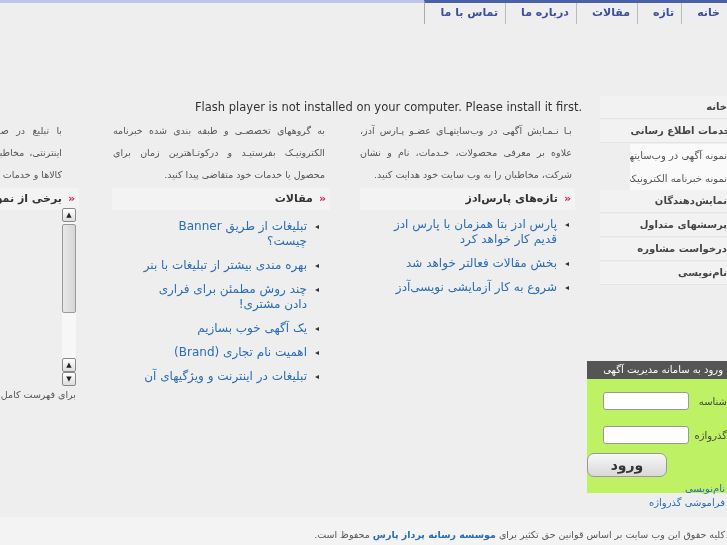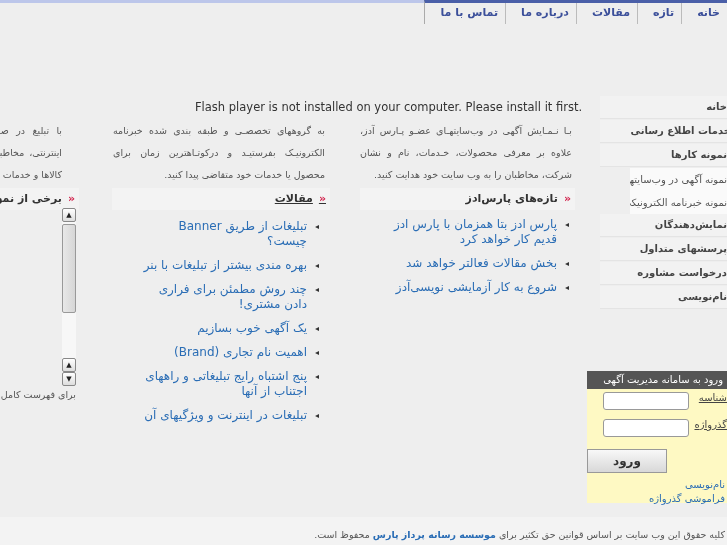--- a/index.html
+++ b/index.html
@@ -27,34 +27,34 @@
     border-bottom:1px solid #e4e4e4; margin-bottom:1px; white-space:nowrap; overflow:hidden;
   }
   .side-sub {
     background:#fafafa; margin-left:30px; padding:0;
   }
   .side-sub a {
     display:block; height:23px; line-height:23px; font-size:10px; font-weight:normal;
     color:#555; text-decoration:none; text-align:right; padding-right:0; white-space:nowrap; overflow:hidden;
   }
   .login-box {
-    position:absolute; right:0; top:371px; width:140px; height:132px; background:#fef9c3;
+    position:absolute; right:0; top:361px; width:140px; height:132px; background:#bef264;
   }
   .login-title {
     background:#555; color:#fff; font-size:10px; height:18px; line-height:18px;
     padding-right:4px; white-space:nowrap; overflow:hidden; text-align:right;
   }
-  .login-row { display:flex; height:24px; margin-top:3px;text-decoration:underline; }
+  .login-row { display:flex; align-items:center; height:24px; margin-top:10px; }
   .login-row label { width:38px; font-size:10px; color:#444; text-align:right; }
   .login-row input {
     width:80px; height:16px; border:1px solid #999; border-radius:3px; background:#fff; padding:0 2px;
   }
   .login-btn {
-    display:block; margin:6px 2px 0 0; width:80px; height:24px; font-size:12px; font-weight:bold;
-    border:1px solid #999; border-radius:0; background:linear-gradient(#f8f8f8,#d8d8d8); color:#333;
+    display:block; margin:6px 2px 0 0; width:80px; height:24px; font-size:14px; font-weight:bold;
+    border:1px solid #999; border-radius:7px; background:linear-gradient(#f8f8f8,#d8d8d8); color:#333;
     font-family:"DejaVu Sans", sans-serif;
   }
   .login-link { display:block; font-size:10px; color:#2a6db5; text-decoration:none; padding-right:2px; margin-top:2px; line-height:12px; }
 
   .flash-msg {
     position:absolute; left:195px; top:100px; direction:ltr; font-size:11.5px; color:#333;
     font-family:"DejaVu Sans", sans-serif; white-space:nowrap;
   }
   .intro {
     position:absolute; font-size:9.5px; line-height:22px; color:#555; text-align:justify;
@@ -98,21 +98,20 @@
   <a href="#">مقالات</a>
   <a href="#">درباره ما</a>
   <a href="#">تماس با ما</a>
 </nav>
 
 <div class="flash-msg">Flash player is not installed on your computer. Please install it first.</div>
 
 <div class="sidebar">
   <div class="side-item">خانه</div>
   <div class="side-item" style="margin-right:-4px;">خدمات اطلاع رسانی</div>
-  <div class="side-item">نمونه کارها</div>
   <div class="side-sub">
     <a href="#">نمونه آگهی در وب‌سایتها</a>
     <a href="#">نمونه خبرنامه الکترونیکی</a>
   </div>
   <div class="side-item">نمایش‌دهندگان</div>
   <div class="side-item">پرسشهای متداول</div>
   <div class="side-item">درخواست مشاوره</div>
   <div class="side-item">نام‌نویسی</div>
 </div>
 
@@ -131,40 +130,39 @@
   <a href="#" class="login-link">فراموشی گذرواژه</a>
 </div>
 
 <div class="intro" style="right:155px; top:120px; width:212px;">بـا نـمـایش آگهی در وب‌سایتهـای عضـو پـارس آدز، علاوه بر معرفی محصولات، خـدمات، نام و نشان شرکت، مخاطبان را به وب سایت خود هدایت کنید.</div>
 <div class="intro" style="right:402px; top:120px; width:212px;">به گروههای تخصصـی و طبقه بندی شده خبرنامه الکترونیـک بفرستیـد و درکوتـاهترین زمان برای محصول یا خدمات خود متقاضی پیدا کنید.</div>
 <div class="intro" style="left:-110px; top:120px; width:172px;">با تبلیغ در صفحات موتورهای جستجوی اینترنتی، مخاطبان خود را هنگام جستجوی کالاها و خدمات بیابید.</div>
 
 <div class="col-head" style="right:152px; top:188px; width:215px;text-align:right;">
   <span class="raquo">«</span><span>تازه‌های پارس‌ادز</span>
 </div>
-<div class="col-head" style="right:397px; top:188px; width:218px;text-decoration:underline;">
+<div class="col-head" style="right:397px; top:188px; width:218px;">
   <span class="raquo">«</span><span>مقالات</span>
 </div>
 <div class="col-head" style="left:0; top:188px; width:79px; overflow:hidden; white-space:nowrap;">
   <span class="raquo">«</span><span>برخی از نمونه کارها</span>
 </div>
 
 <ul class="list" style="right:158px; top:217px; width:180px;">
   <li><a href="#">پارس ادز بتا همزمان با پارس ادز قدیم کار خواهد کرد</a></li>
   <li><a href="#">بخش مقالات فعالتر خواهد شد</a></li>
   <li><a href="#">شروع به کار آزمایشی نویسی‌آدز</a></li>
 </ul>
 
 <ul class="list" style="right:408px; top:219px; width:180px;">
   <li><a href="#">تبلیغات از طریق Banner چیست؟</a></li>
   <li><a href="#">بهره مندی بیشتر از تبلیغات با بنر</a></li>
   <li><a href="#">چند روش مطمئن برای فراری دادن مشتری!</a></li>
   <li><a href="#">یک آگهی خوب بسازیم</a></li>
   <li><a href="#">اهمیت نام تجاری (Brand)</a></li>
-  <li><a href="#">پنج اشتباه رایج تبلیغاتی و راههای اجتناب از آنها</a></li>
   <li><a href="#">تبلیغات در اینترنت و ویژگیهای آن</a></li>
 </ul>
 
 <div class="scroller">
   <div class="sb-btn" style="top:0;">▲</div>
   <div class="sb-thumb"></div>
   <div class="sb-btn" style="top:150px;">▲</div>
   <div class="sb-btn" style="top:164px;">▼</div>
 </div>
 <div style="position:absolute; left:0; top:389px; width:76px; font-size:9.5px; color:#555; white-space:nowrap; overflow:hidden; direction:rtl; text-align:right;">برای فهرست کامل</div>

